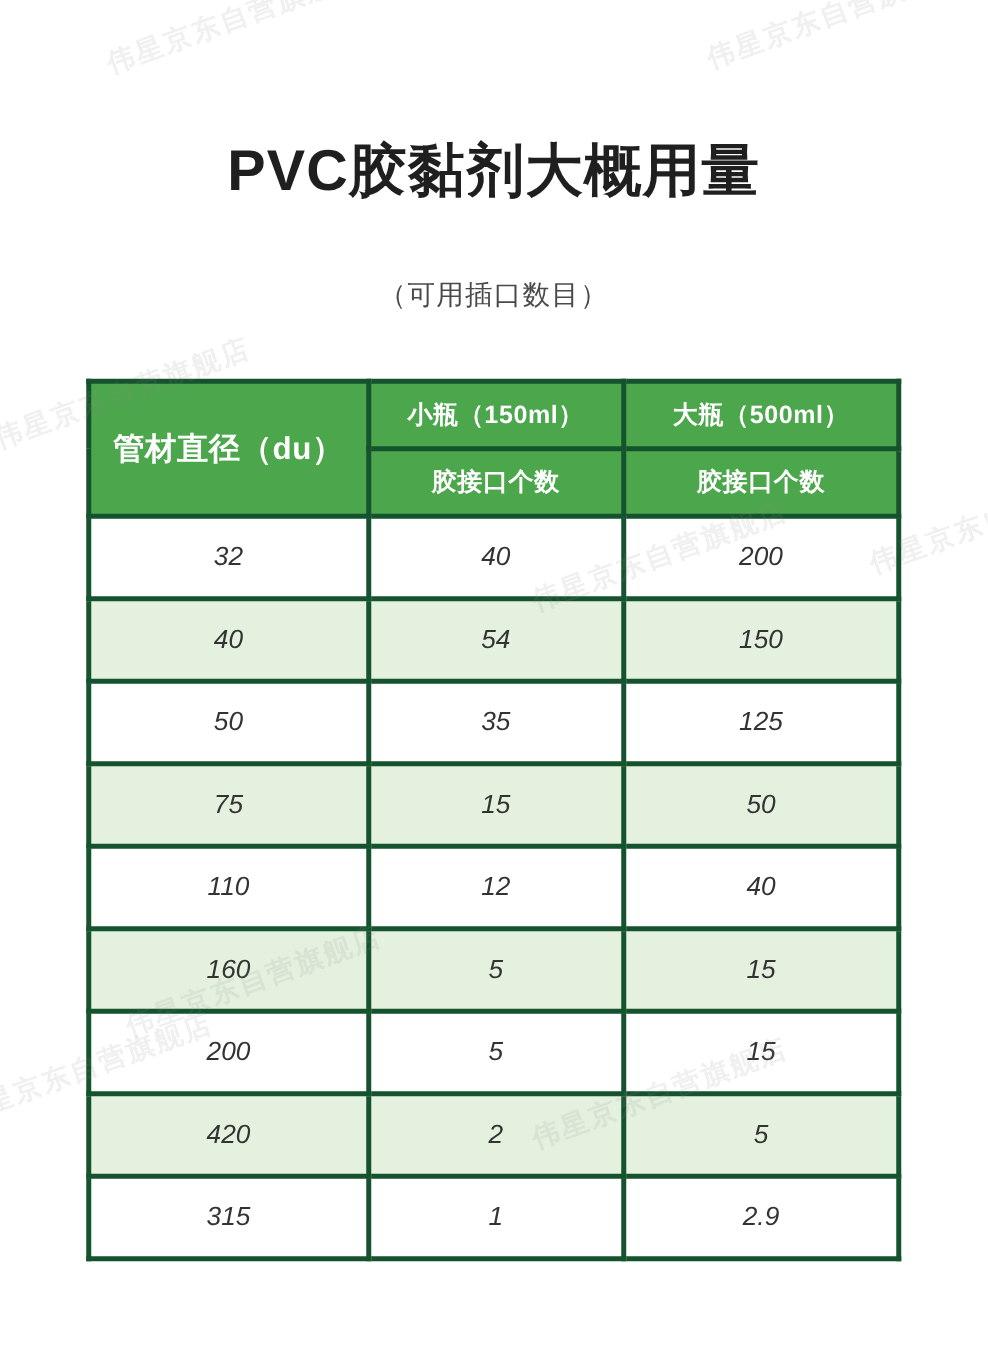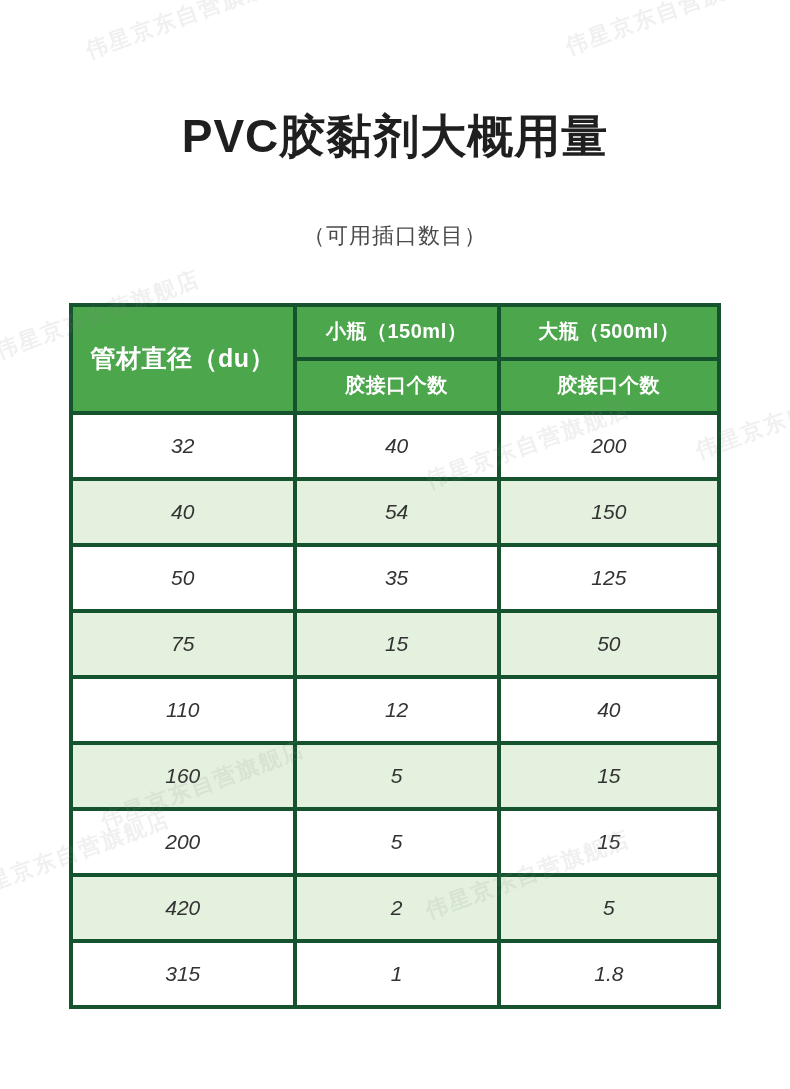--- a/index.html
+++ b/index.html
@@ -173,19 +173,19 @@
           <td>15</td>
         </tr>
         <tr class="alt">
           <td>420</td>
           <td>2</td>
           <td>5</td>
         </tr>
         <tr>
           <td>315</td>
           <td>1</td>
-          <td>1.8</td>
+          <td>2.9</td>
         </tr>
       </tbody>
     </table>
   </div>
 
 </div>
 
 </body></html>

